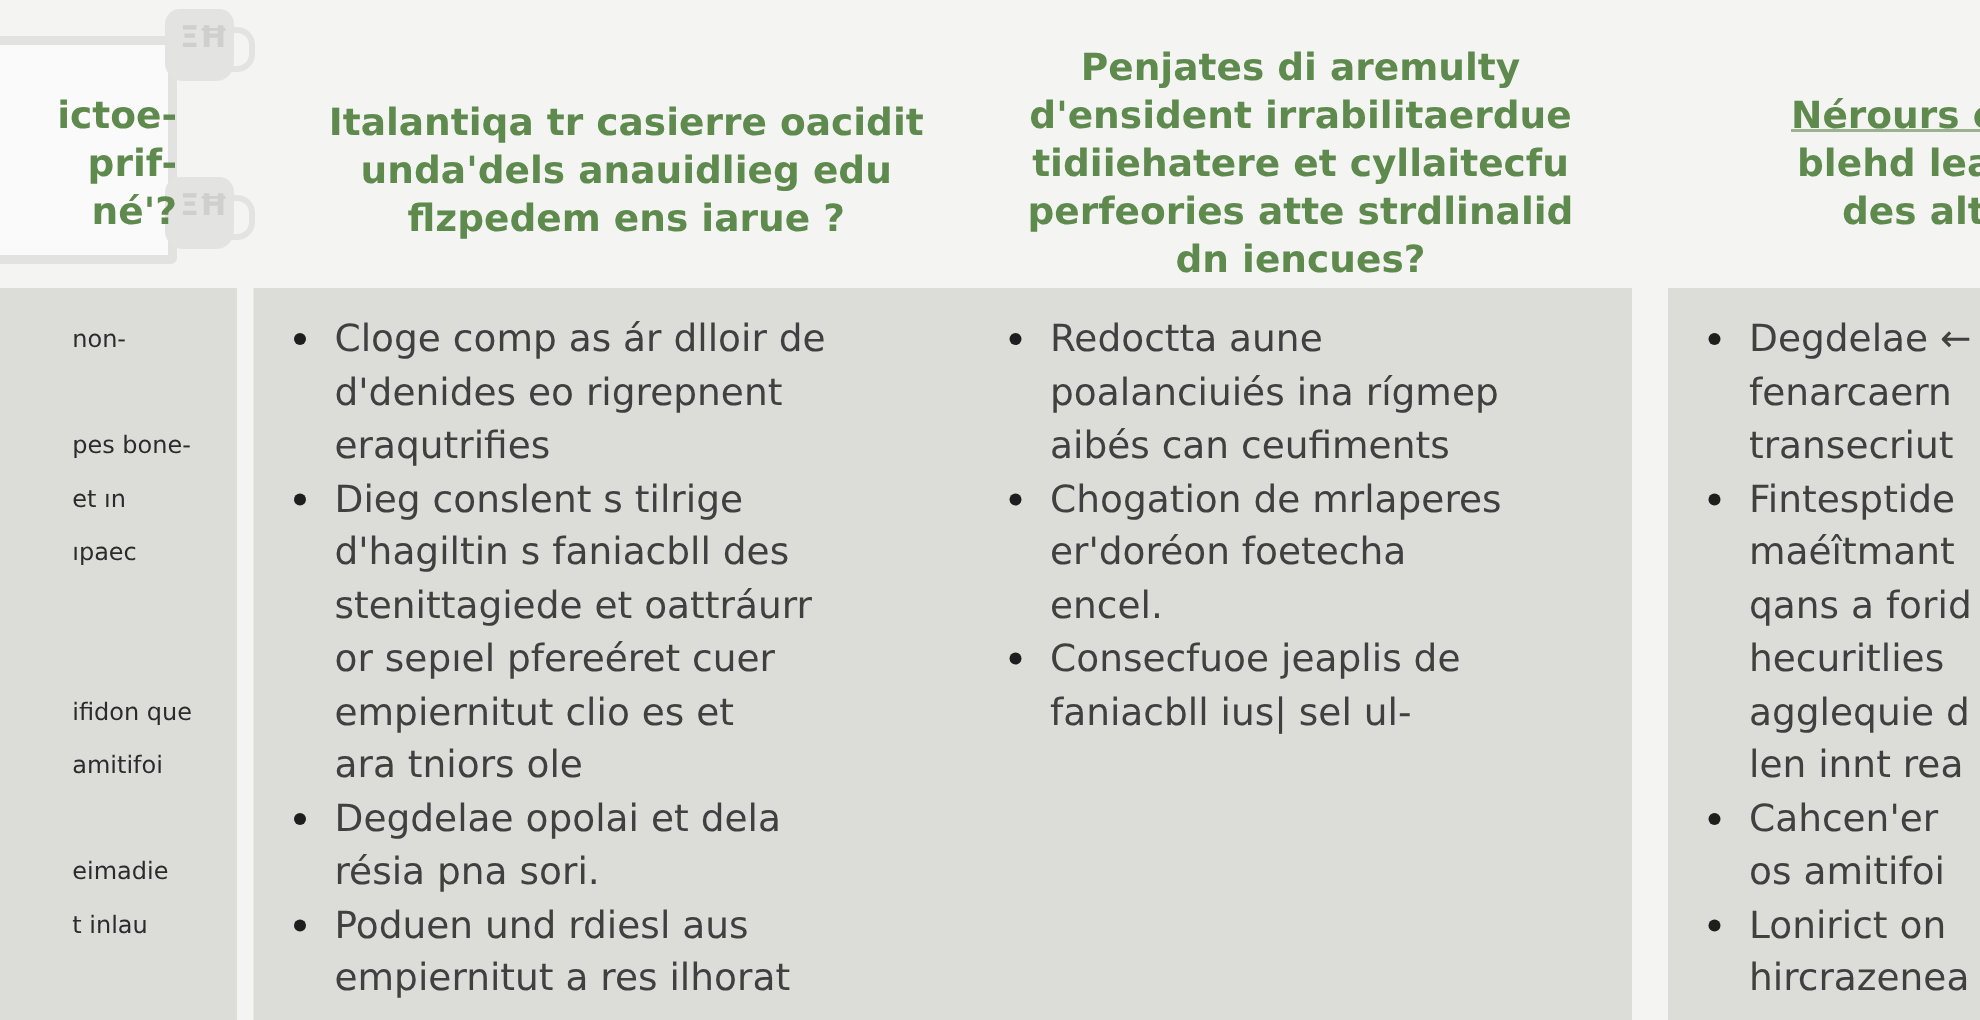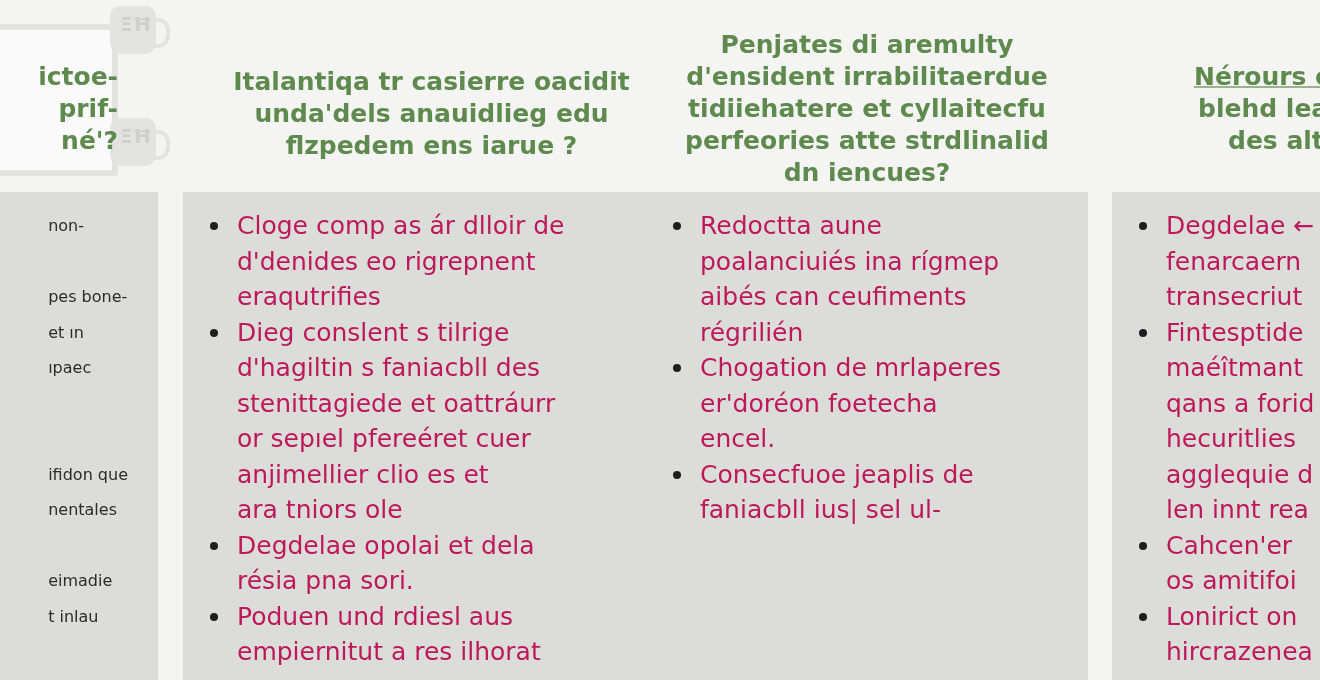--- a/index.html
+++ b/index.html
@@ -40,21 +40,21 @@
       background: #dcddd8;
     }
     .bullets {
       list-style: none;
       margin: 0;
       padding: 0;
       position: absolute;
       top: 16px;
       left: 24px;
       right: 10px;
-      color: #be185d;
+      color: #404040;
       font-size: 25px;
       line-height: 35.5px;
     }
     .bullets li {
       position: relative;
       padding-left: 30px;
     }
     .bullets li::before {
       content: "";
       position: absolute;
@@ -105,21 +105,21 @@
     }
     .mug .glyph {
       position: absolute;
       left: 10px; top: 8px;
       color: #cfcfce;
       font-size: 20px;
       font-weight: bold;
       line-height: 20px;
     }
 
-    #col2 { left: 183px; width: 497px; border-radius: 14px; }
+    #col2 { left: 169px; width: 497px; border-radius: 14px; }
     #col2 .col-header { top: 45px; }
 
     #col3 { left: 646px; width: 442px; }
     #col3 .col-header { top: 8px; left: 0; right: 0; }
 
     #col4 { left: 1112px; width: 440px; }
     #col4 .col-header { top: 40px; }
     .underline-accent {
       text-decoration: underline;
       text-decoration-color: #9bb28e;
@@ -147,21 +147,21 @@
     <div class="panel">
       <div class="plain-lines" style="right:30px;">
         <span class="line">non-</span>
         <span class="line"></span>
         <span class="line">pes bone-</span>
         <span class="line">et ın</span>
         <span class="line">ıpaec</span>
         <span class="line"></span>
         <span class="line"></span>
         <span class="line">ifidon que</span>
-        <span class="line">nentales</span>
+        <span class="line">amitifoi</span>
         <span class="line"></span>
         <span class="line">eimadie</span>
         <span class="line">t inlau</span>
       </div>
     </div>
   </section>
 
   <section class="column" id="col2">
     <h2 class="col-header">
       <span class="line">Italantiqa tr casierre oacidit</span>
@@ -173,21 +173,21 @@
         <li>
           <span class="line">Cloge comp as ár dlloir de</span>
           <span class="line">d'denides eo rigrepnent</span>
           <span class="line">eraqutrifies</span>
         </li>
         <li>
           <span class="line">Dieg conslent s tilrige</span>
           <span class="line">d'hagiltin s faniacbll des</span>
           <span class="line">stenittagiede et oattráurr</span>
           <span class="line">or sepıel pfereéret cuer</span>
-          <span class="line">anjimellier clio es et</span>
+          <span class="line">empiernitut clio es et</span>
           <span class="line">ara tniors ole</span>
         </li>
         <li>
           <span class="line">Degdelae opolai et dela</span>
           <span class="line">résia pna sori.</span>
         </li>
         <li>
           <span class="line">Poduen und rdiesl aus</span>
           <span class="line">empiernitut a res ilhorat</span>
         </li>
@@ -202,21 +202,20 @@
       <span class="line">tidiiehatere et cyllaitecfu</span>
       <span class="line">perfeories atte strdlinalid</span>
       <span class="line">dn iencues?</span>
     </h2>
     <div class="panel">
       <ul class="bullets">
         <li>
           <span class="line">Redoctta aune</span>
           <span class="line">poalanciuiés ina rígmep</span>
           <span class="line">aibés can ceufiments</span>
-          <span class="line">régrilién</span>
         </li>
         <li>
           <span class="line">Chogation de mrlaperes</span>
           <span class="line">er'doréon foetecha</span>
           <span class="line">encel.</span>
         </li>
         <li>
           <span class="line">Consecfuoe jeaplis de</span>
           <span class="line">faniacbll ius| sel ul-</span>
         </li>

